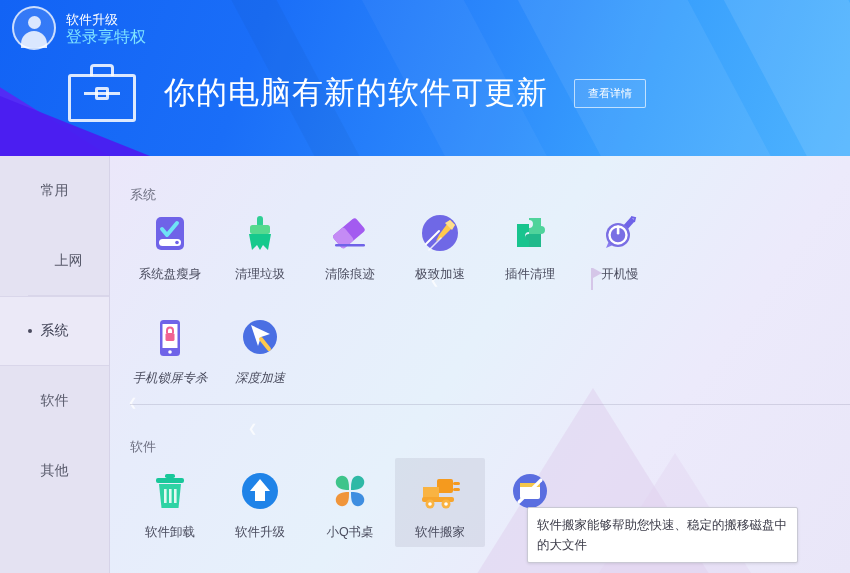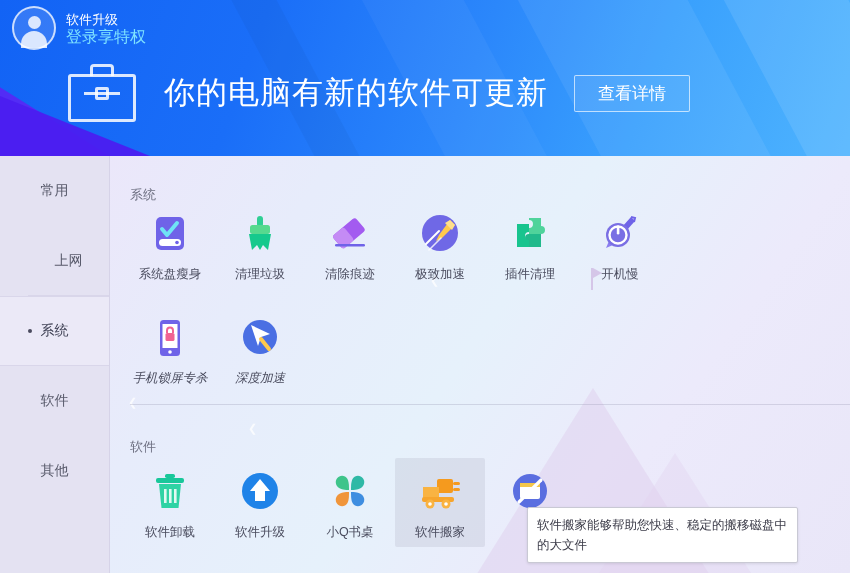--- a/index.html
+++ b/index.html
@@ -76,22 +76,22 @@
   }
   .toolbox .latch{
     position:absolute; left:16px; top:28px; width:36px; height:3px; background:rgba(255,255,255,.85);
   }
   .toolbox .latch2{
     position:absolute; left:27px; top:23px; width:14px; height:13px;
     border:3px solid rgba(255,255,255,.85); border-radius:2px; background:transparent;
   }
   .headline { color:#fff; font-size:31px; letter-spacing:1px; white-space:nowrap; }
   .detail-btn {
-    margin-left:26px; padding:6px 23px; border:1px solid rgba(255,255,255,.65);
-    color:#fff; font-size:17px; border-radius:2px; cursor:pointer; white-space:nowrap;
+    margin-left:26px; padding:6px 13px; border:1px solid rgba(255,255,255,.65);
+    color:#fff; font-size:11px; border-radius:2px; cursor:pointer; white-space:nowrap;
     background:rgba(255,255,255,.06);
   }
 
   
   .bodywrap { position:absolute; left:0; top:156px; width:850px; height:417px; }
 
   .sidebar {
     position:absolute; left:0; top:0; width:110px; height:419px;
     background:#e4e2f2;
     border-right:1px solid #d6d3e8;

